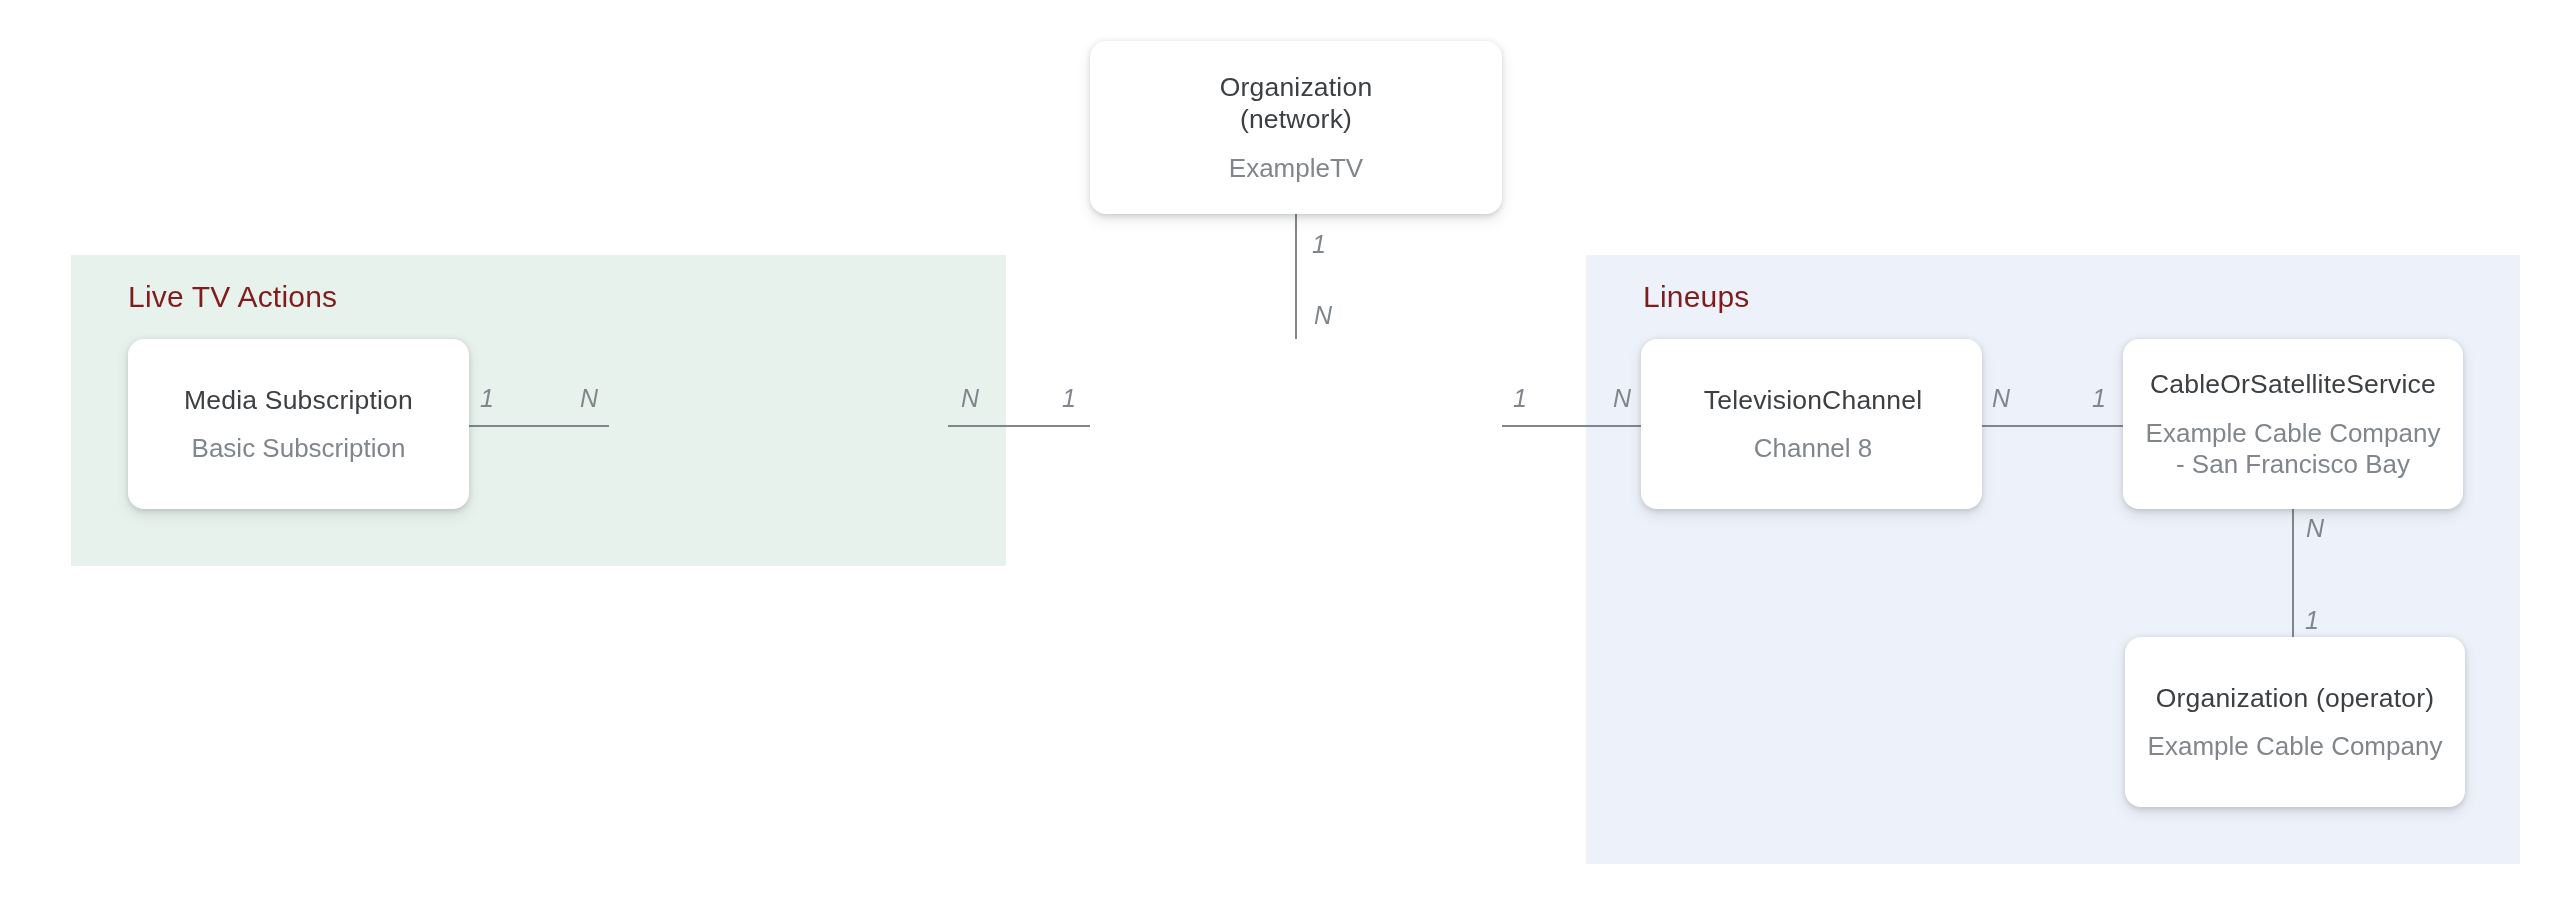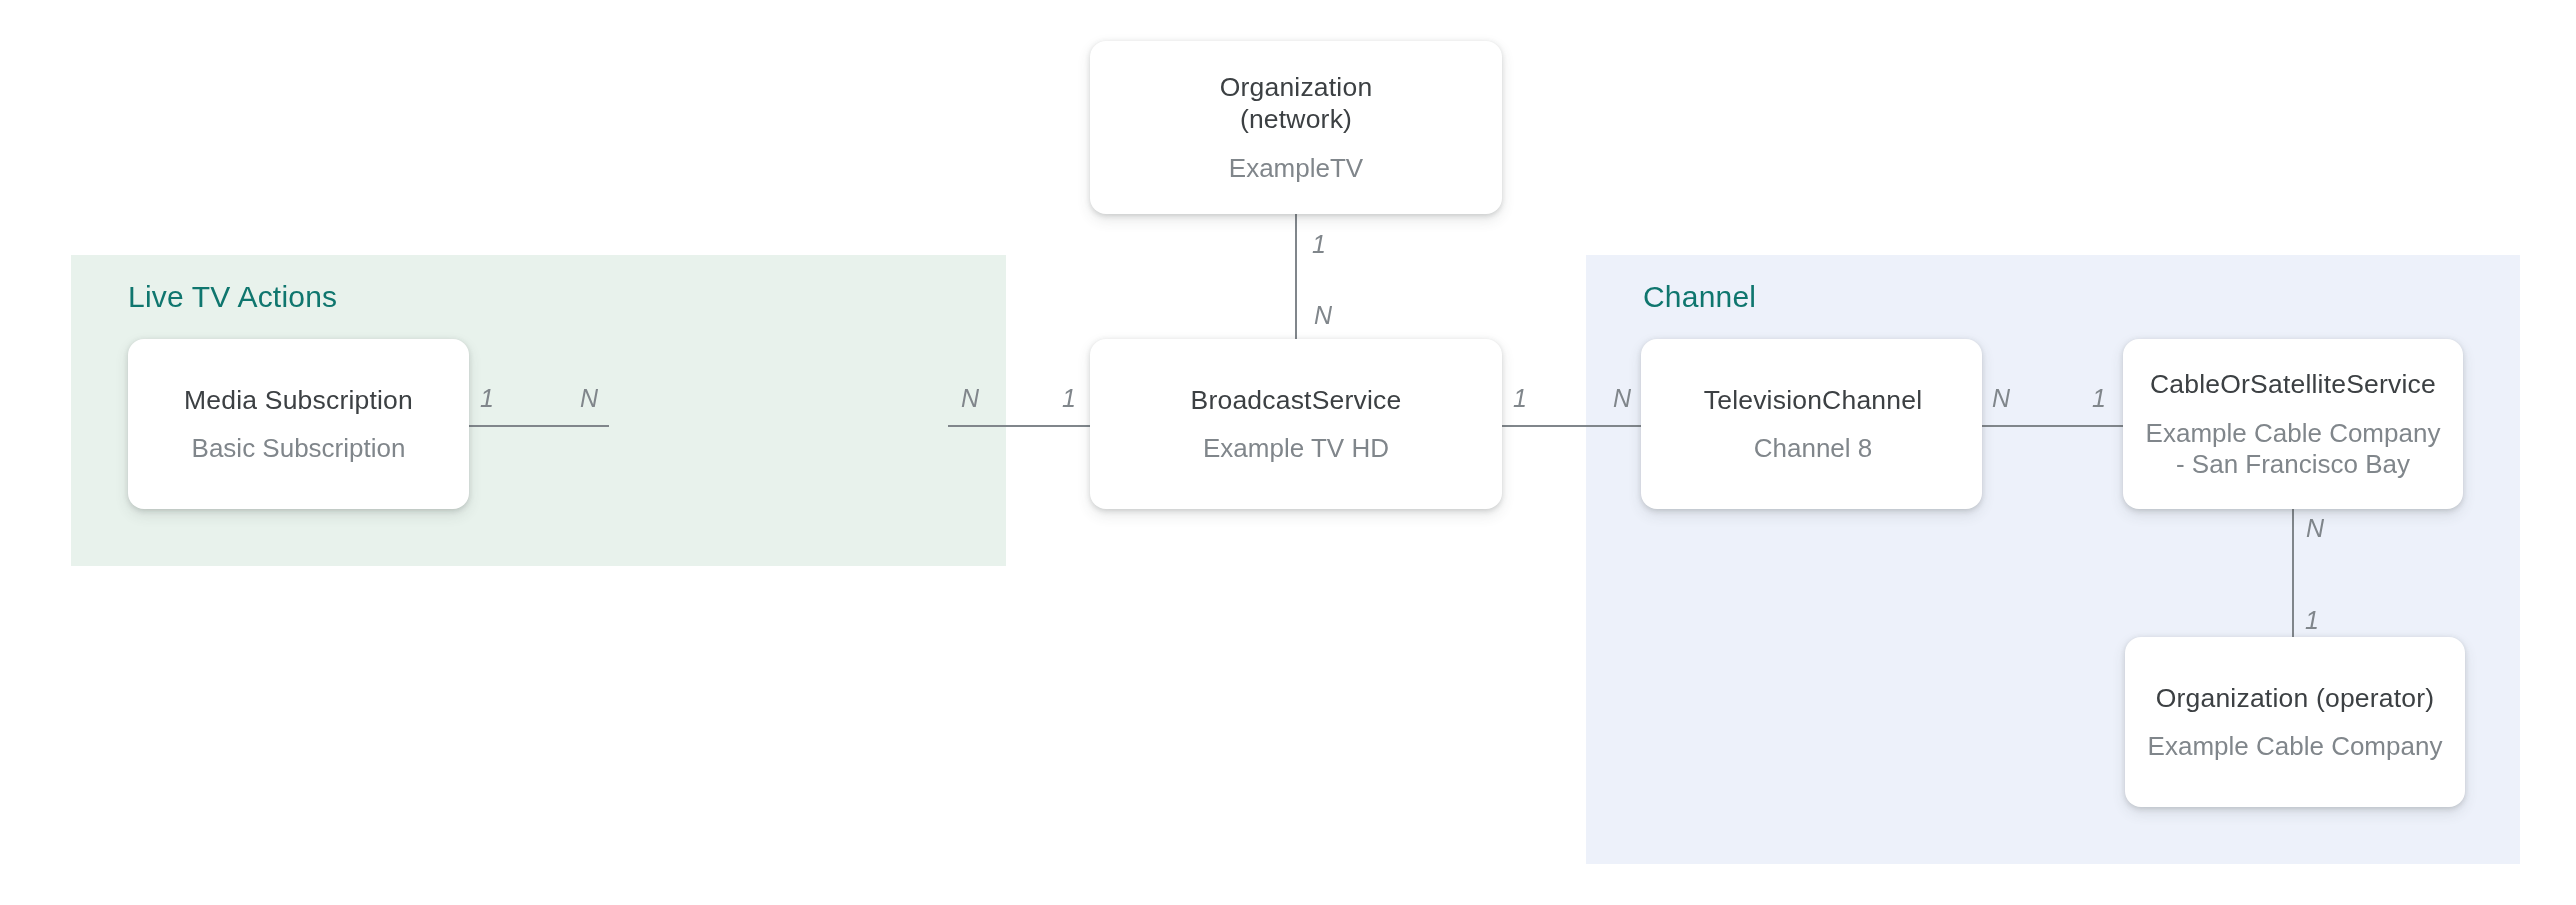--- a/index.html
+++ b/index.html
@@ -9,21 +9,21 @@
     width: 2576px; height: 906px; position: relative; overflow: hidden;
   }
   #canvas { position: absolute; left: 0; top: 0; width: 2576px; height: 906px; }
 
   
   .section { position: absolute; }
   #sec-live-tv   { left: 71px;   top: 255px; width: 935px; height: 311px; background: #E8F2EC; }
   #sec-lineups   { left: 1586px; top: 255px; width: 934px; height: 609px; background: #EDF1FA; }
   .section-label {
     position: absolute; left: 57px; top: 23px;
-    font-size: 30px; line-height: 37px; color: #0f766e; letter-spacing: 0.2px;
+    font-size: 30px; line-height: 37px; color: #7f1d1d; letter-spacing: 0.2px;
   }
 
   
   .node {
     position: absolute; background: #ffffff; border-radius: 16px;
     box-shadow: 0 1.8px 5.3px rgba(60,64,67,0.18), 0 5.3px 14px rgba(60,64,67,0.12);
     display: flex; flex-direction: column; align-items: center; justify-content: center;
     text-align: center; padding: 0 16px;
   }
   .node-title   { font-size: 26.5px; line-height: 32px; color: #3C4043; letter-spacing: 0.2px; }
@@ -68,21 +68,21 @@
 </style>
 </head>
 <body>
 
 <div id="canvas">
 
   <div class="section" id="sec-live-tv">
     <div class="section-label">Live TV Actions</div>
   </div>
   <div class="section" id="sec-lineups">
-    <div class="section-label">Channel</div>
+    <div class="section-label">Lineups</div>
   </div>
 
   <div class="edge edge-v" id="edge-network-broadcast"></div>
   <div class="edge edge-h" id="edge-media-action"></div>
   <div class="edge edge-h" id="edge-action-broadcast"></div>
   <div class="edge edge-h" id="edge-broadcast-tv"></div>
   <div class="edge edge-h" id="edge-tv-cable"></div>
   <div class="edge edge-v" id="edge-cable-operator"></div>
 
   <div class="card" id="card-net-top">1</div>
@@ -105,24 +105,20 @@
     </div>
     <div class="node-subtitle">ExampleTV</div>
   </div>
 
   <div class="node" id="node-media-subscription">
     <div class="node-title">Media Subscription</div>
     <div class="node-subtitle">Basic Subscription</div>
   </div>
 
 
-  <div class="node" id="node-broadcast-service">
-    <div class="node-title">BroadcastService</div>
-    <div class="node-subtitle">Example TV HD</div>
-  </div>
 
   <div class="node" id="node-television-channel">
     <div class="node-title">TelevisionChannel</div>
     <div class="node-subtitle">Channel 8</div>
   </div>
 
   <div class="node" id="node-organization-operator">
     <div class="node-title">Organization (operator)</div>
     <div class="node-subtitle">Example Cable Company</div>
   </div>

